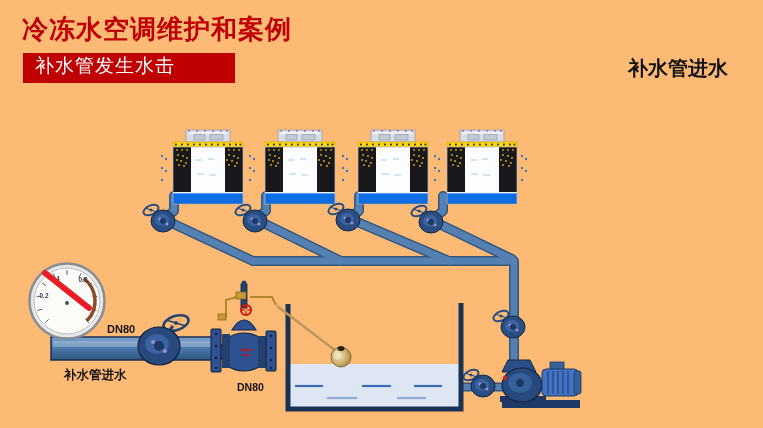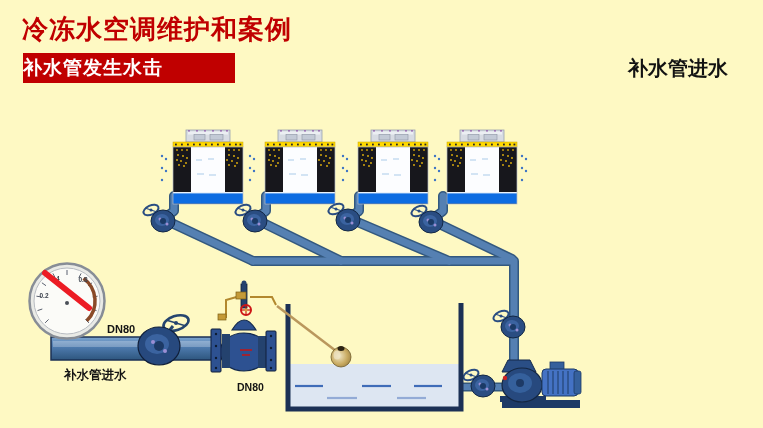--- a/index.html
+++ b/index.html
@@ -1,29 +1,29 @@
 <!DOCTYPE html>
 <html><head>
 <meta charset="utf-8">
 <style>
   html,body{margin:0;padding:0;}
   .stage{
     position:relative;width:763px;height:428px;overflow:hidden;
-    background:#fef9c3;
+    background:#fdba74;
     font-family:"Liberation Sans", sans-serif;
   }
   .title{
     position:absolute;left:22px;top:12px;
     font-size:26px;font-weight:bold;color:#c00000;letter-spacing:1px;white-space:nowrap;
   }
   .banner{
     position:absolute;left:23px;top:53px;width:212px;height:30px;
-    background:#c00000;color:#ffffff;display:flex;align-items:center;
-    box-sizing:border-box;
-    font-size:19px;font-weight:bold;letter-spacing:1px;white-space:nowrap;
+    background:#c00000;color:#ffffff;display:flex;align-items:flex-start;
+    padding-left:12px;box-sizing:border-box;
+    font-size:19px;font-weight:normal;letter-spacing:1px;white-space:nowrap;
   }
   .signature{
     position:absolute;left:628px;top:55px;
     font-size:20px;font-weight:bold;color:#121212;white-space:nowrap;
   }
   svg.diagram{position:absolute;left:0;top:0;}
   svg text{font-family:"Liberation Sans", sans-serif;}
 </style>
 </head>
 <body>

